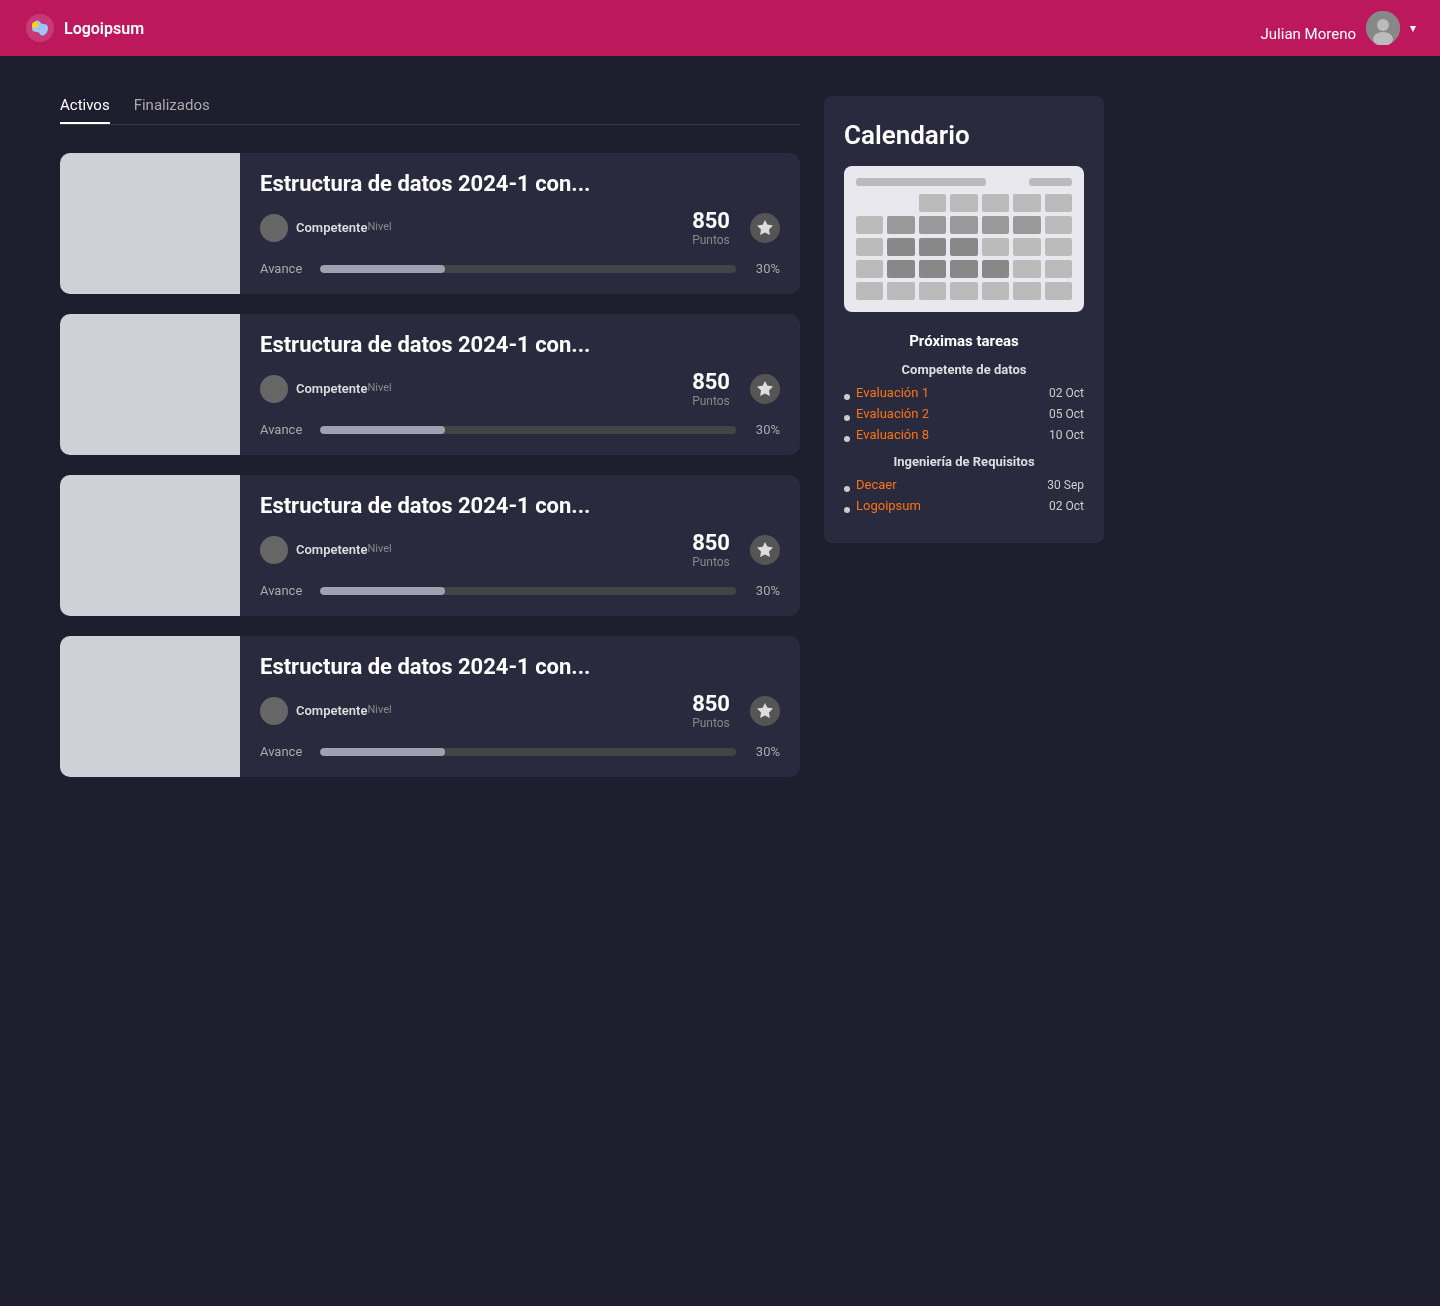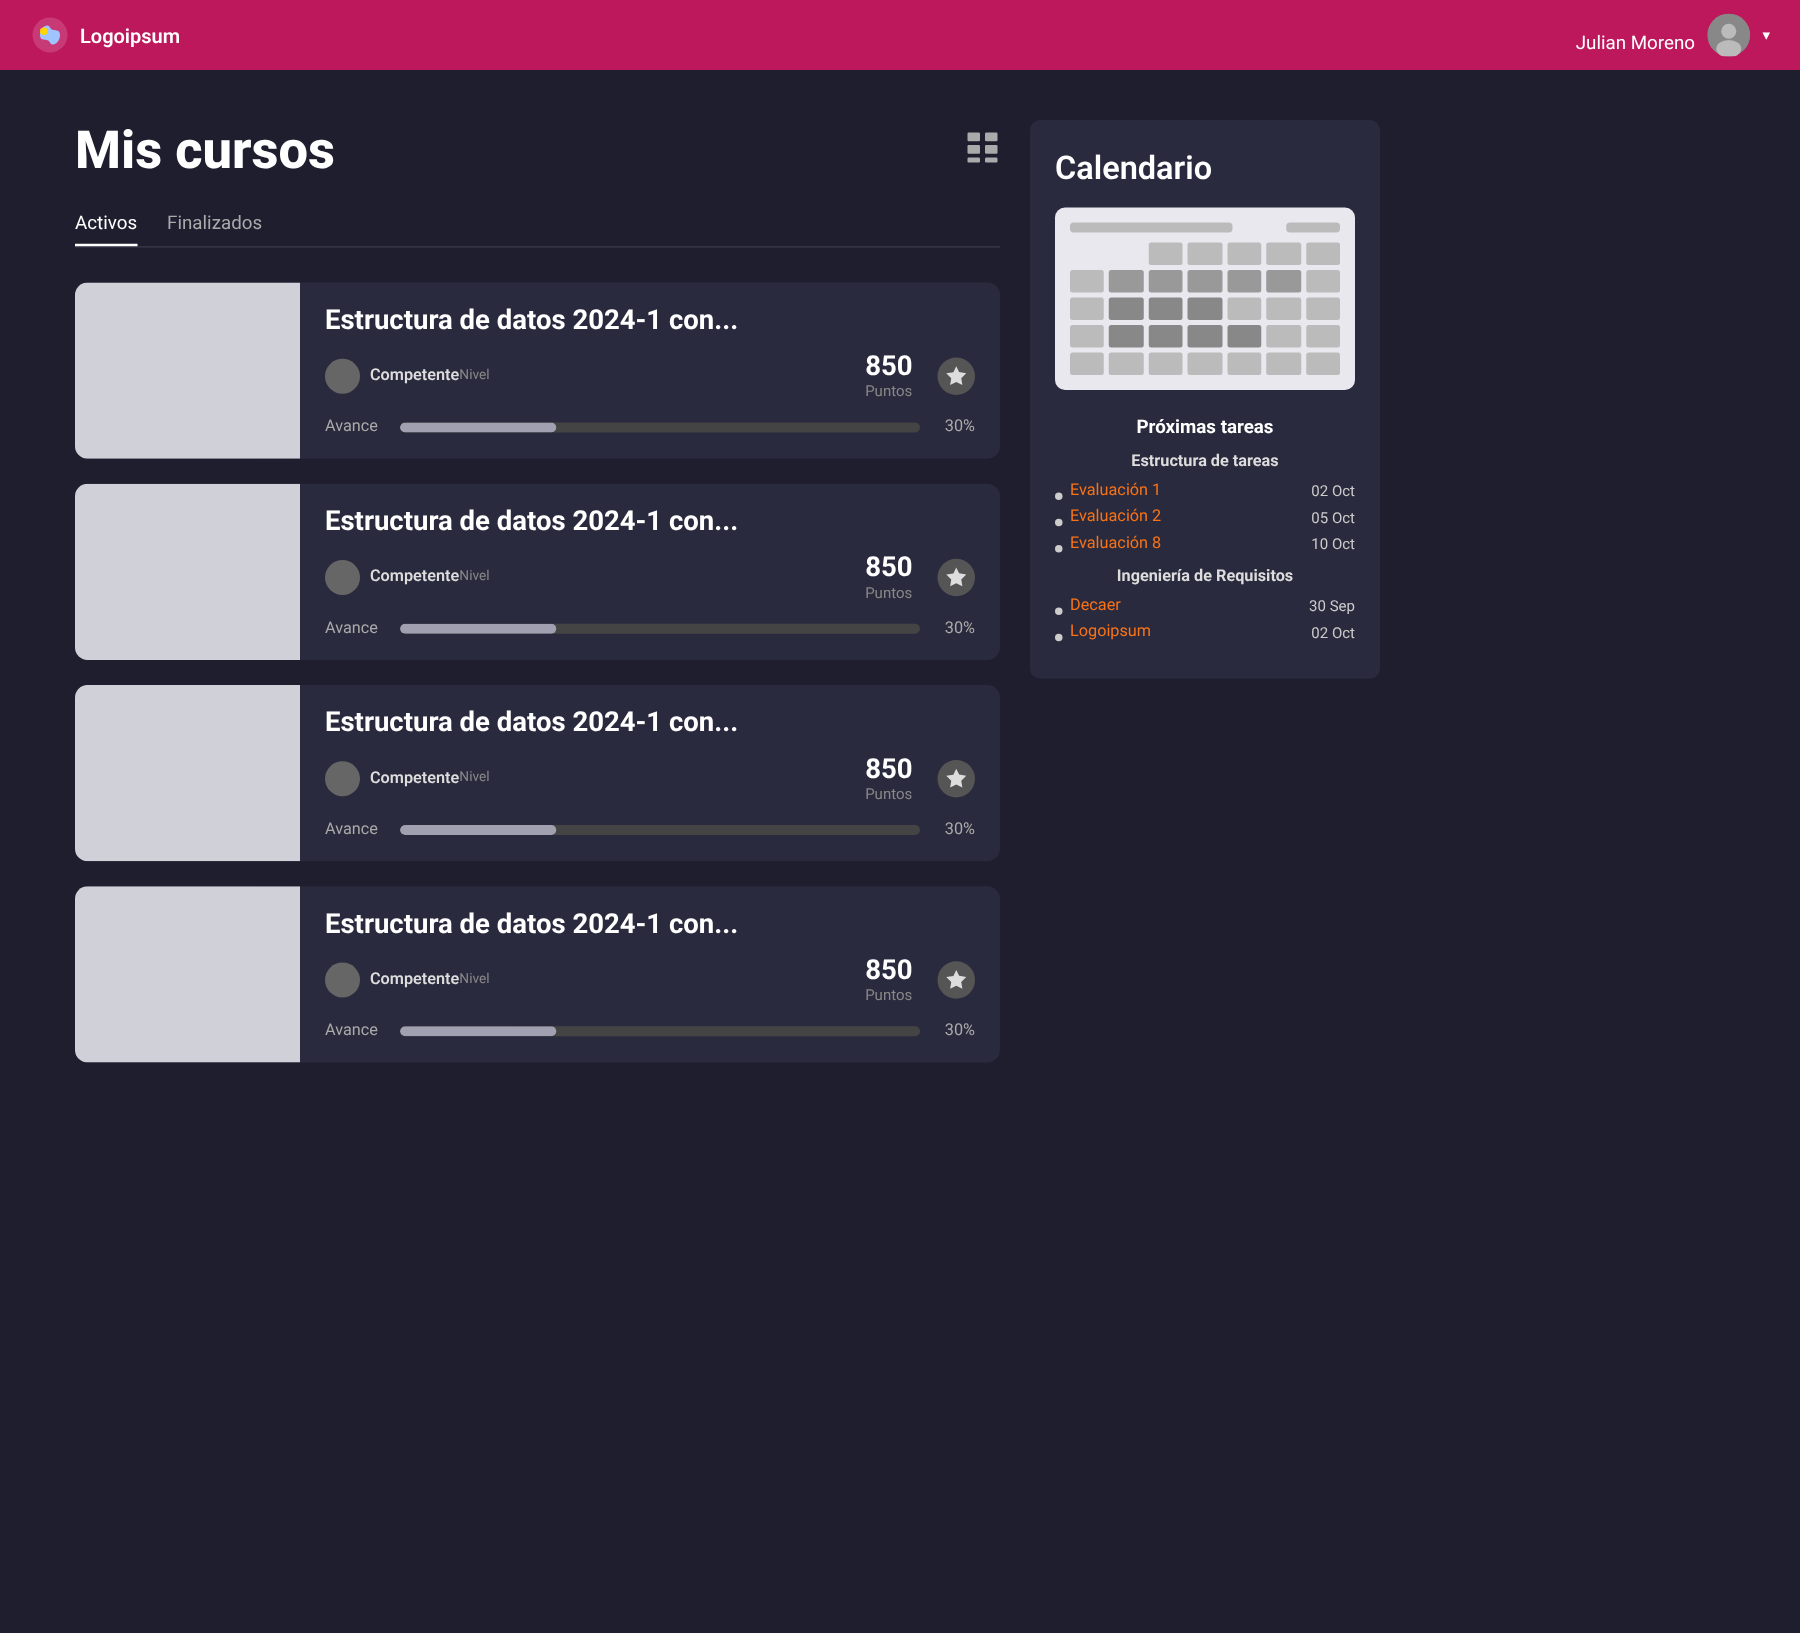--- a/index.html
+++ b/index.html
@@ -340,33 +340,20 @@
         <ellipse cx="17" cy="28" rx="10" ry="7" fill="#bbb"></ellipse>
       </svg>
     </div>
     <span class="chevron-icon">▾</span>
   </div>
 </header>
 
 <div class="main-layout">
 
   <div class="left-column">
-    <div class="page-title-row">
-      <h1 class="page-title">Mis cursos</h1>
-      <span class="grid-icon">
-        <svg width="28" height="28" viewBox="0 0 28 28" fill="none" xmlns="http://www.w3.org/2000/svg">
-          <rect x="2" y="2" width="10" height="7" rx="1" fill="#aaa"></rect>
-          <rect x="16" y="2" width="10" height="7" rx="1" fill="#aaa"></rect>
-          <rect x="2" y="12" width="10" height="7" rx="1" fill="#aaa"></rect>
-          <rect x="16" y="12" width="10" height="7" rx="1" fill="#aaa"></rect>
-          <rect x="2" y="22" width="10" height="4" rx="1" fill="#aaa"></rect>
-          <rect x="16" y="22" width="10" height="4" rx="1" fill="#aaa"></rect>
-        </svg>
-      </span>
-    </div>
 
     <div class="tabs">
       <span class="tab active">Activos</span>
       <span class="tab">Finalizados</span>
     </div>
 
     <div id="courses-container">
         <div class="course-card">
       <div class="course-thumbnail"></div>
       <div class="course-content">
@@ -546,21 +533,21 @@
             <div class="cal-cell"></div>
             <div class="cal-cell"></div>
             <div class="cal-cell"></div>
             <div class="cal-cell"></div>
           </div>
       </div>
 
       <div class="tasks-title">Próximas tareas</div>
 
       <div id="tasks-container">
-          <div class="task-section-title">Estructura de tareas</div>
+          <div class="task-section-title">Competente de datos</div>
           <div class="task-item">
         <div class="task-left">
           <div class="task-bullet"></div>
           <span>Evaluación 1</span>
         </div>
         <span class="task-date">02 Oct</span>
       </div>
           <div class="task-item">
         <div class="task-left">
           <div class="task-bullet"></div>

